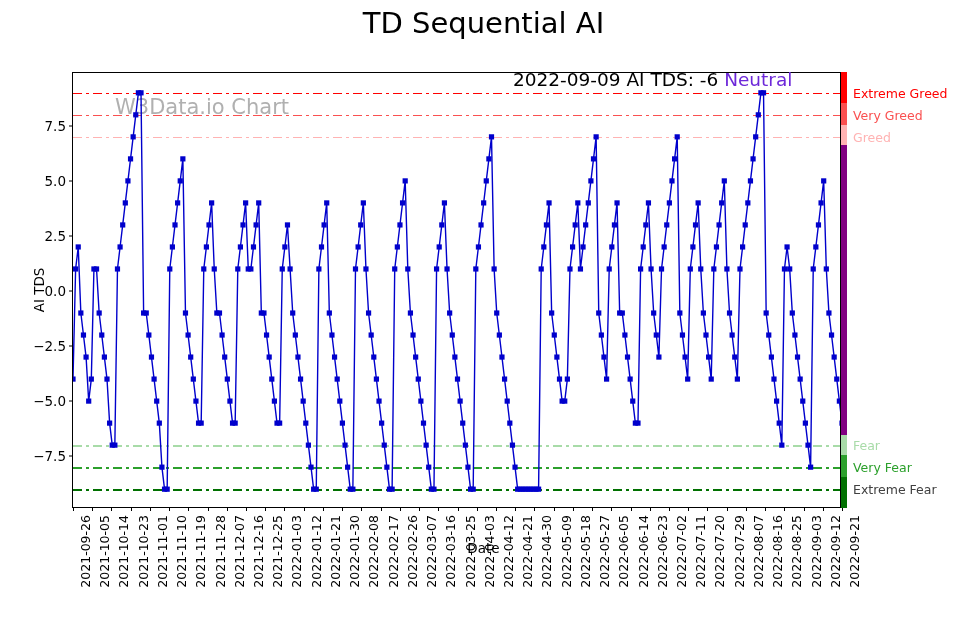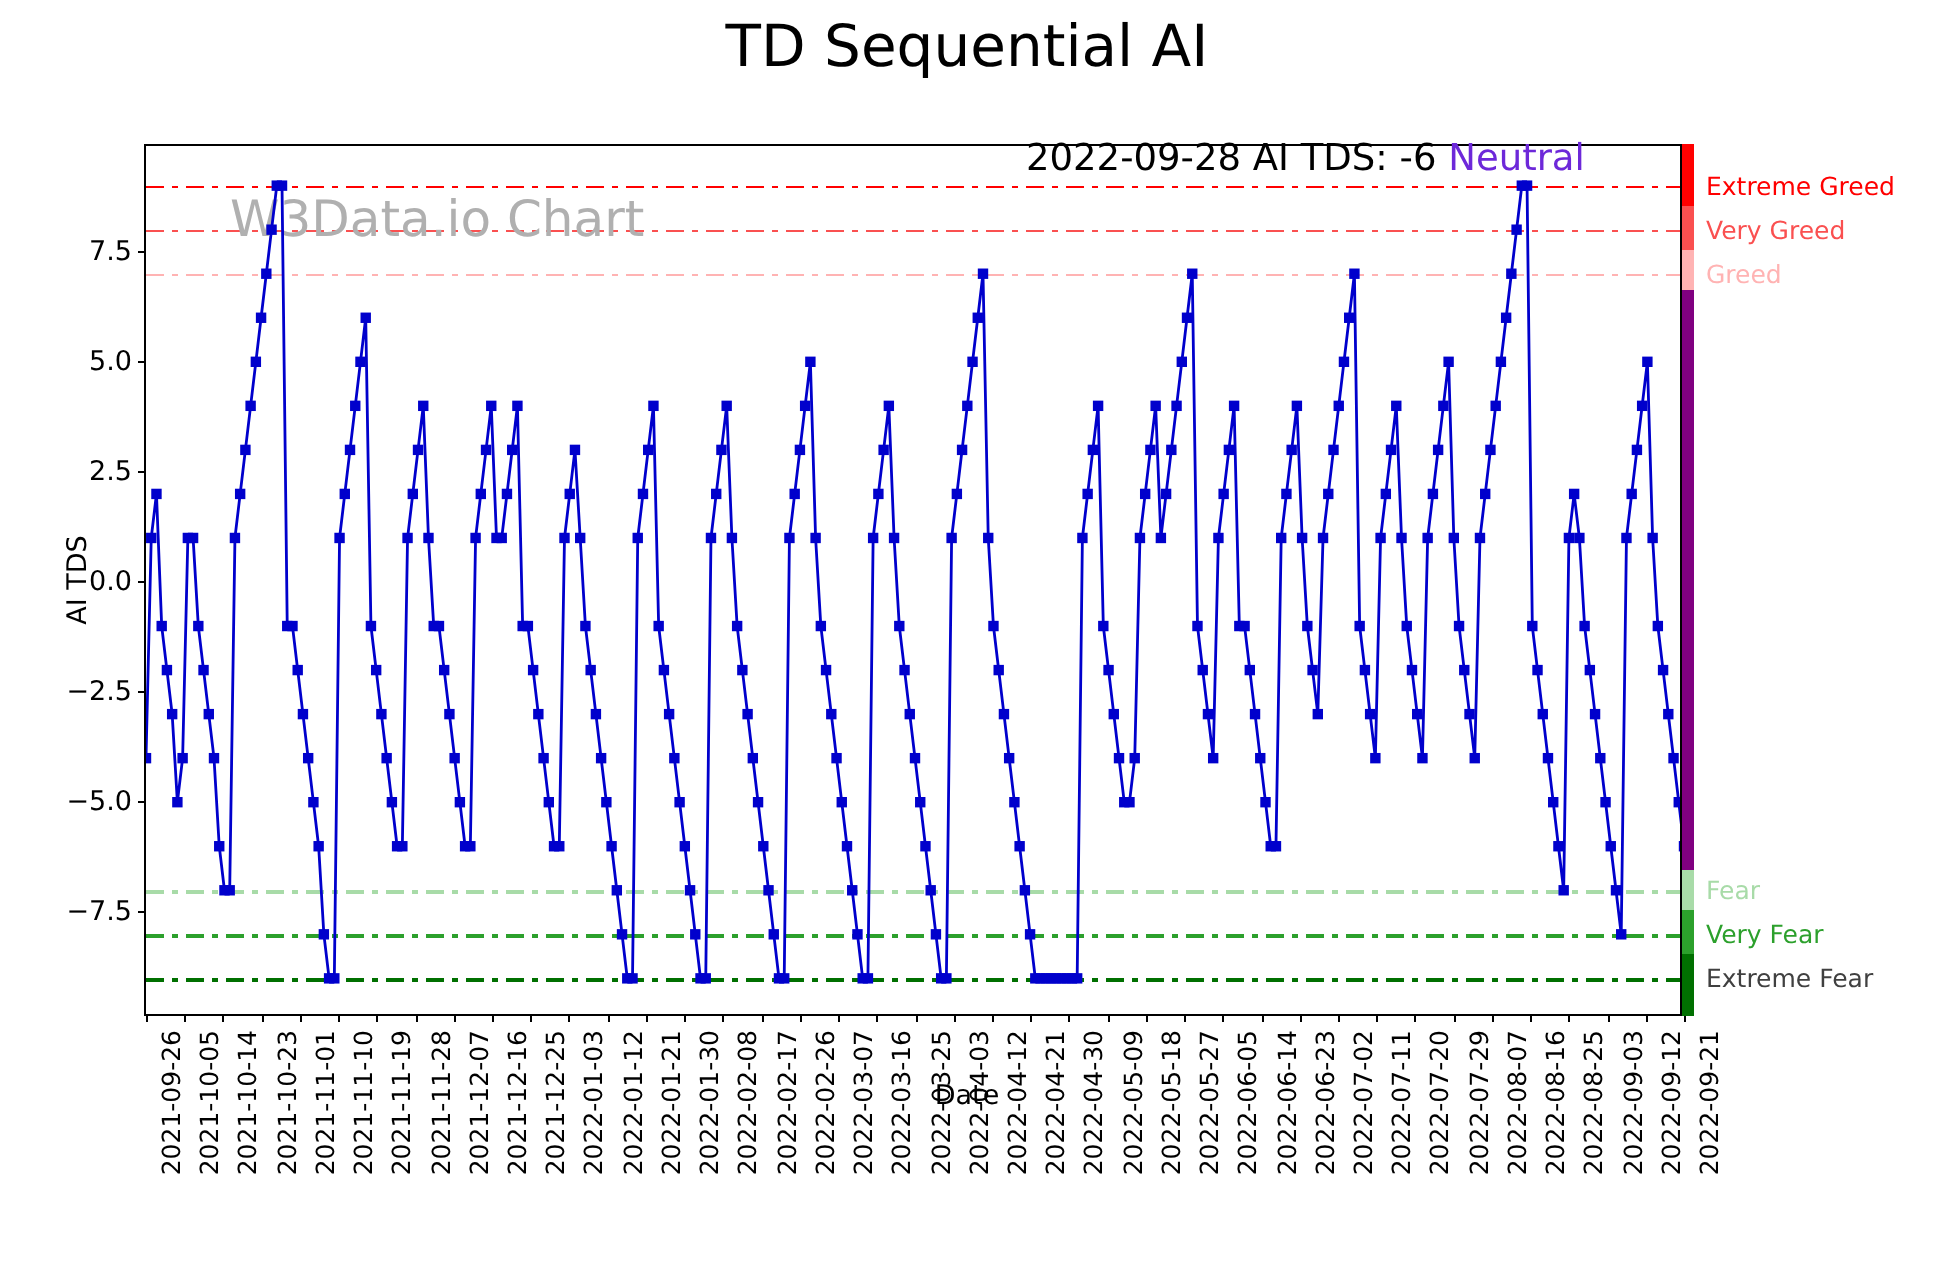--- a/index.html
+++ b/index.html
@@ -127,21 +127,21 @@
     font-size: 18.5px;
     white-space: nowrap;
     color: #000000;
   }
   #annotation .sentiment { color: #6d28d9; }
 
   
   .watermark {
     position: absolute;
     color: #b0b0b0;
-    font-size: 25px;
+    font-size: 21px;
     white-space: nowrap;
     pointer-events: none;
   }
 </style>
 </head>
 <body>
 
 <div id="root">
 
   <div id="chart-title">TD Sequential AI</div>
@@ -557,21 +557,21 @@
           <rect x="753.32" y="237.42" width="5.2" height="5.2" fill="#0000cc"></rect>
           <rect x="755.94" y="259.44" width="5.2" height="5.2" fill="#0000cc"></rect>
           <rect x="758.55" y="281.46" width="5.2" height="5.2" fill="#0000cc"></rect>
           <rect x="761.17" y="303.48" width="5.2" height="5.2" fill="#0000cc"></rect>
           <rect x="763.78" y="325.50" width="5.2" height="5.2" fill="#0000cc"></rect>
           <rect x="766.40" y="347.52" width="5.2" height="5.2" fill="#0000cc"></rect>
         </svg>
     </div>
 
     <div id="annotation" style="left: 440px; top: -4px;">
-      <span>2022-09-28 AI TDS: -6</span>
+      <span>2022-09-09 AI TDS: -6</span>
       <span class="sentiment">Neutral</span>
     </div>
 
     <div id="threshold-labels">
         <div class="thresh-label" style="top: 19.8182px; color: rgb(255, 0, 0);">Extreme Greed</div>
         <div class="thresh-label" style="top: 41.8384px; color: rgb(250, 80, 80);">Very Greed</div>
         <div class="thresh-label" style="top: 63.8586px; color: rgb(255, 179, 179);">Greed</div>
         <div class="thresh-label" style="top: 372.141px; color: rgb(168, 219, 168);">Fear</div>
         <div class="thresh-label" style="top: 394.162px; color: rgb(44, 160, 44);">Very Fear</div>
         <div class="thresh-label" style="top: 416.182px; color: #404040;">Extreme Fear</div>

